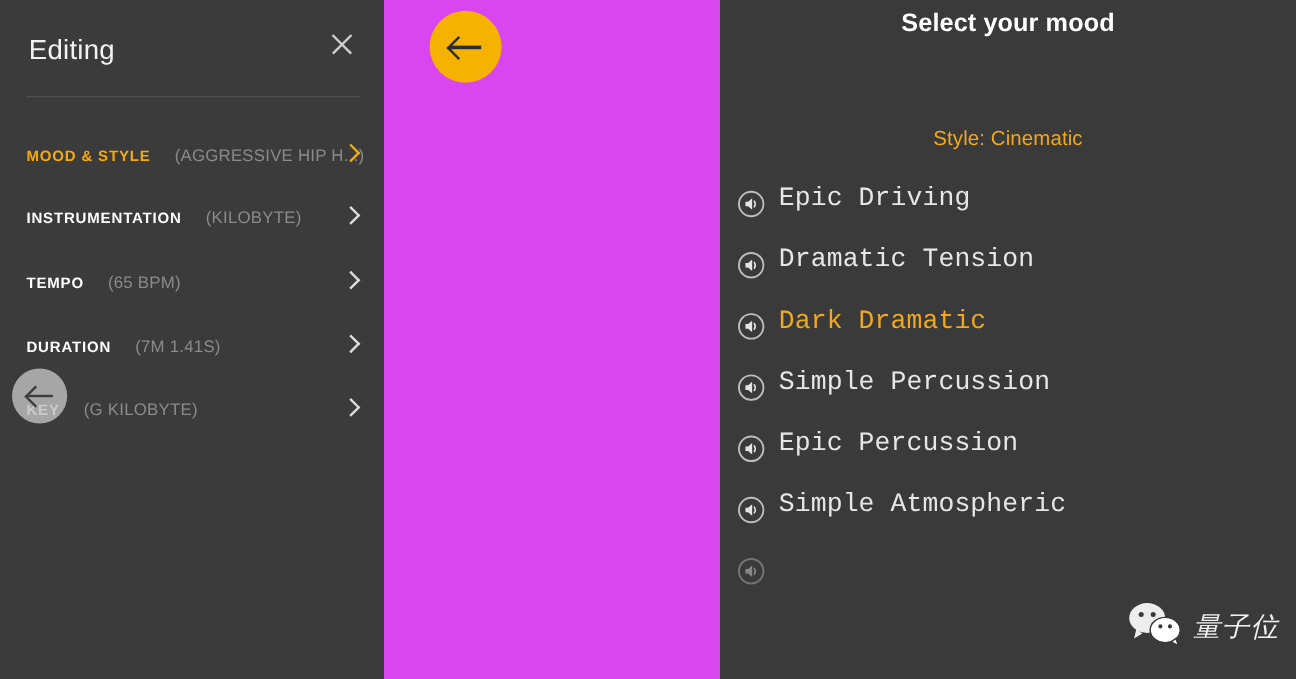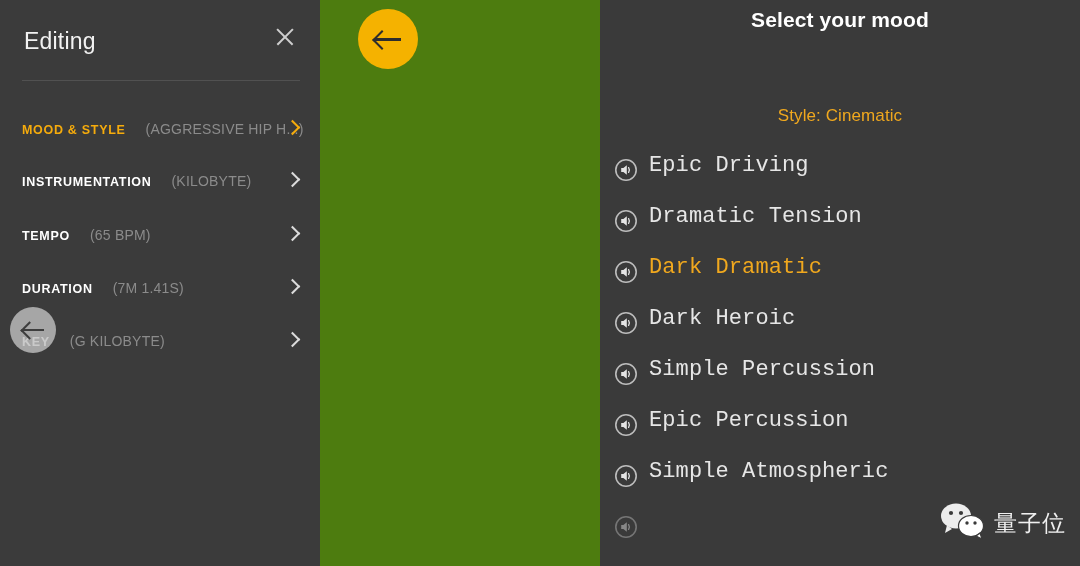--- a/index.html
+++ b/index.html
@@ -4,21 +4,21 @@
 <style>
   html, body {
     margin: 0;
     padding: 0;
     background: #2f2f2f;
   }
   #app {
     position: relative;
     width: 1080px;
     height: 566px;
-    background: #4d7c0f;
+    background: #d946ef;
     overflow: hidden;
     font-family: "Liberation Sans", sans-serif;
     -webkit-font-smoothing: antialiased;
   }
 
   
   #left-panel {
     position: absolute;
     left: 0; top: 0;
     width: 320px;
@@ -235,20 +235,21 @@
     display: flex;
     align-items: center;
     gap: 8px;
     z-index: 10;
   }
   #watermark-text {
     font-size: 23px;
     color: #f0f0f0;
     font-family: "DejaVu Sans", sans-serif;
     letter-spacing: 1px;
+    font-style: italic;
   }
 </style>
 </head>
 <body>
 
 <div id="app">
 
   <div id="left-panel">
 
     <div id="editing-title">Editing</div>
@@ -317,30 +318,20 @@
         </div>
         <div class="mood-row selected">
           <span class="speaker-icon">
             <svg width="24" height="24" viewBox="0 0 24 24">
               <circle cx="12" cy="12" r="10.2" fill="none" stroke="#bdbdbd" stroke-width="1.6"></circle>
               <path d="M12.8 7.2 L9.4 10.1 L7.2 10.1 L7.2 13.9 L9.4 13.9 L12.8 16.8 Z" fill="#e4e4e4"></path>
               <path d="M14.6 9.6 Q16.2 12 14.6 14.4" fill="none" stroke="#e4e4e4" stroke-width="1.3" stroke-linecap="round"></path>
             </svg>
           </span>
           <span class="mood-label">Dark Dramatic</span>
-        </div>
-        <div class="mood-row">
-          <span class="speaker-icon">
-            <svg width="24" height="24" viewBox="0 0 24 24">
-              <circle cx="12" cy="12" r="10.2" fill="none" stroke="#bdbdbd" stroke-width="1.6"></circle>
-              <path d="M12.8 7.2 L9.4 10.1 L7.2 10.1 L7.2 13.9 L9.4 13.9 L12.8 16.8 Z" fill="#e4e4e4"></path>
-              <path d="M14.6 9.6 Q16.2 12 14.6 14.4" fill="none" stroke="#e4e4e4" stroke-width="1.3" stroke-linecap="round"></path>
-            </svg>
-          </span>
-          <span class="mood-label">Dark Heroic</span>
         </div>
         <div class="mood-row">
           <span class="speaker-icon">
             <svg width="24" height="24" viewBox="0 0 24 24">
               <circle cx="12" cy="12" r="10.2" fill="none" stroke="#bdbdbd" stroke-width="1.6"></circle>
               <path d="M12.8 7.2 L9.4 10.1 L7.2 10.1 L7.2 13.9 L9.4 13.9 L12.8 16.8 Z" fill="#e4e4e4"></path>
               <path d="M14.6 9.6 Q16.2 12 14.6 14.4" fill="none" stroke="#e4e4e4" stroke-width="1.3" stroke-linecap="round"></path>
             </svg>
           </span>
           <span class="mood-label">Simple Percussion</span>

